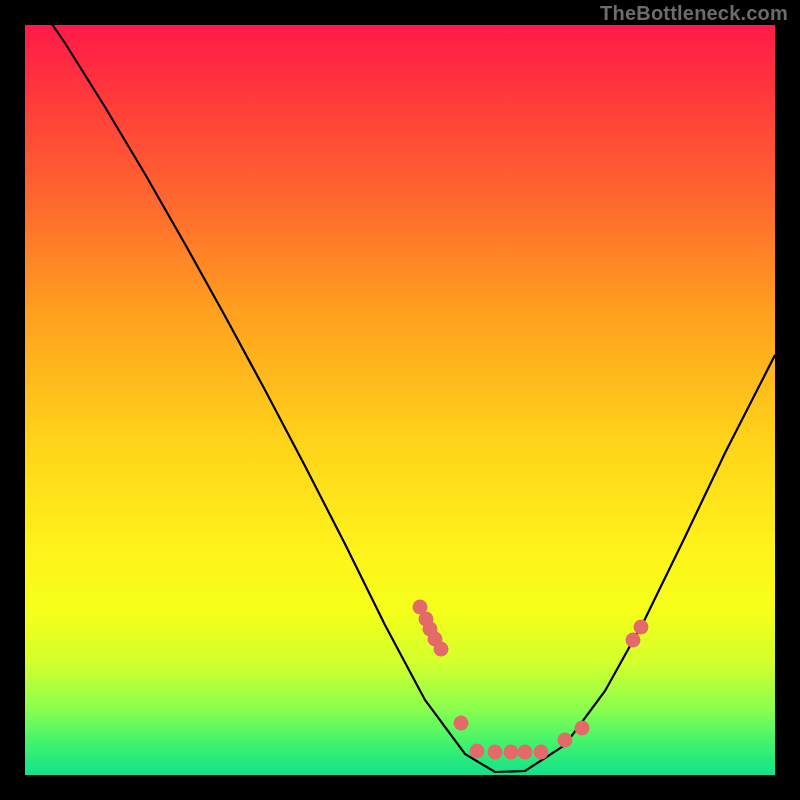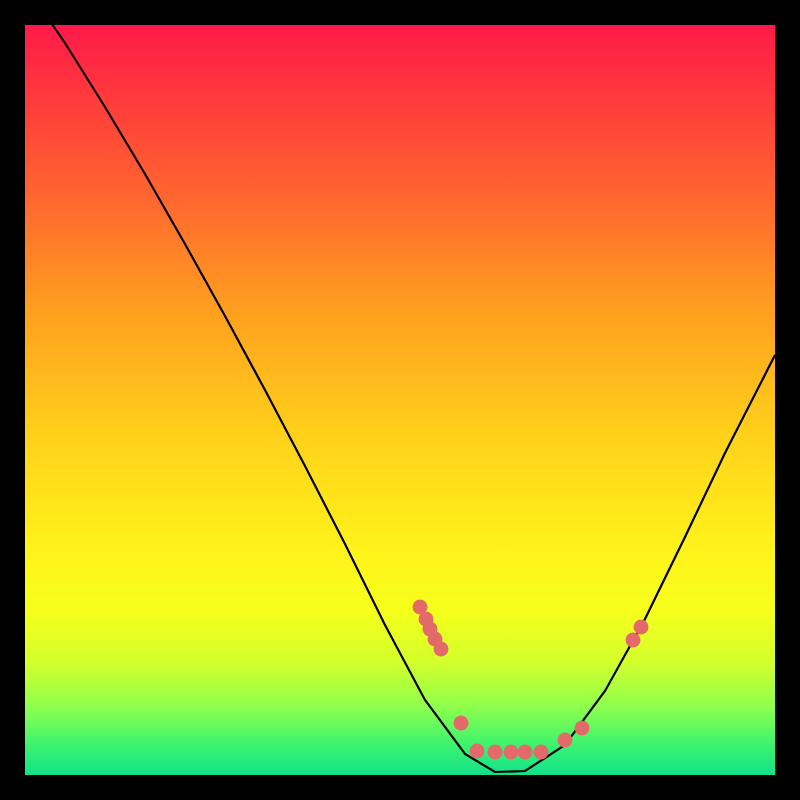--- a/index.html
+++ b/index.html
@@ -85,13 +85,14 @@
         <circle cx="486" cy="727" r="7.5" class="dot"></circle>
         <circle cx="500" cy="727" r="7.5" class="dot"></circle>
         <circle cx="516" cy="727" r="7.5" class="dot"></circle>
         <circle cx="540" cy="715" r="7.5" class="dot"></circle>
         <circle cx="557" cy="703" r="7.5" class="dot"></circle>
         <circle cx="608" cy="615" r="7.5" class="dot"></circle>
         <circle cx="616" cy="602" r="7.5" class="dot"></circle>
       </g>
   </svg>
 
+  <div class="attribution">TheBottleneck.com</div>
 </div>
 
 </body></html>

